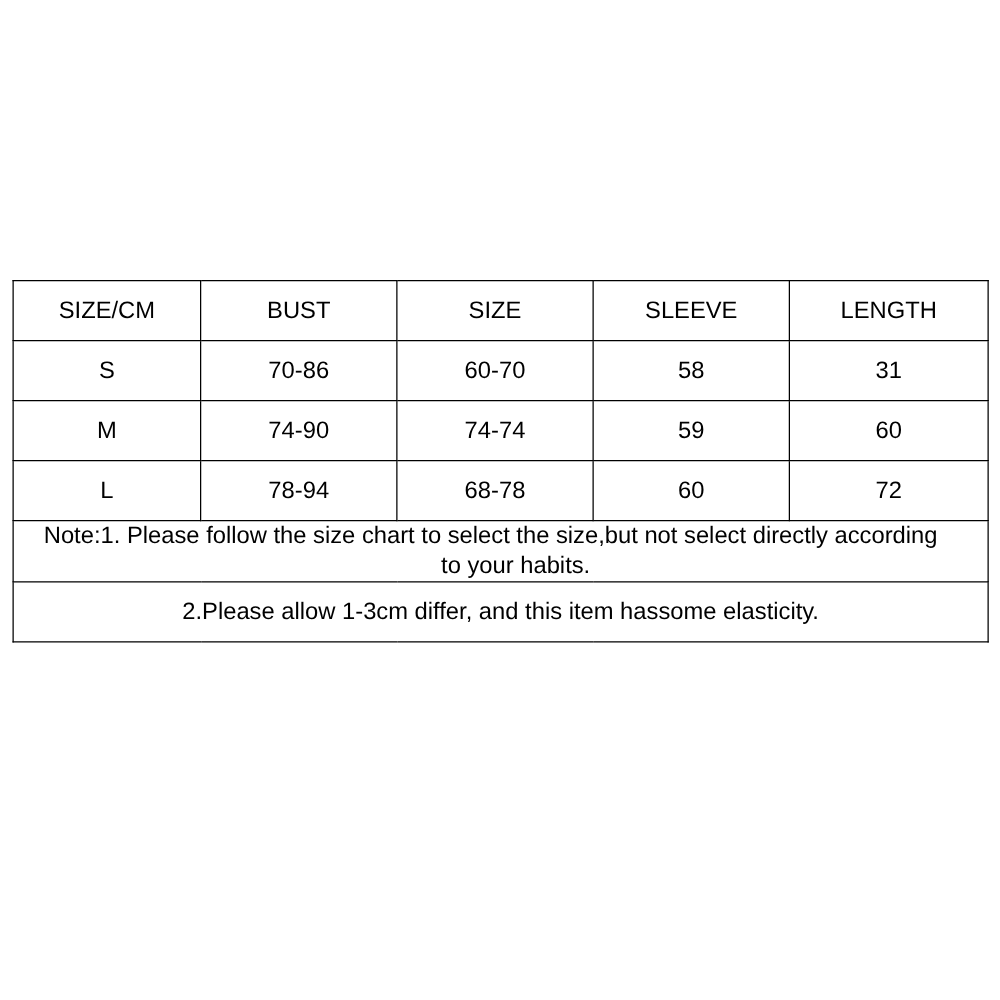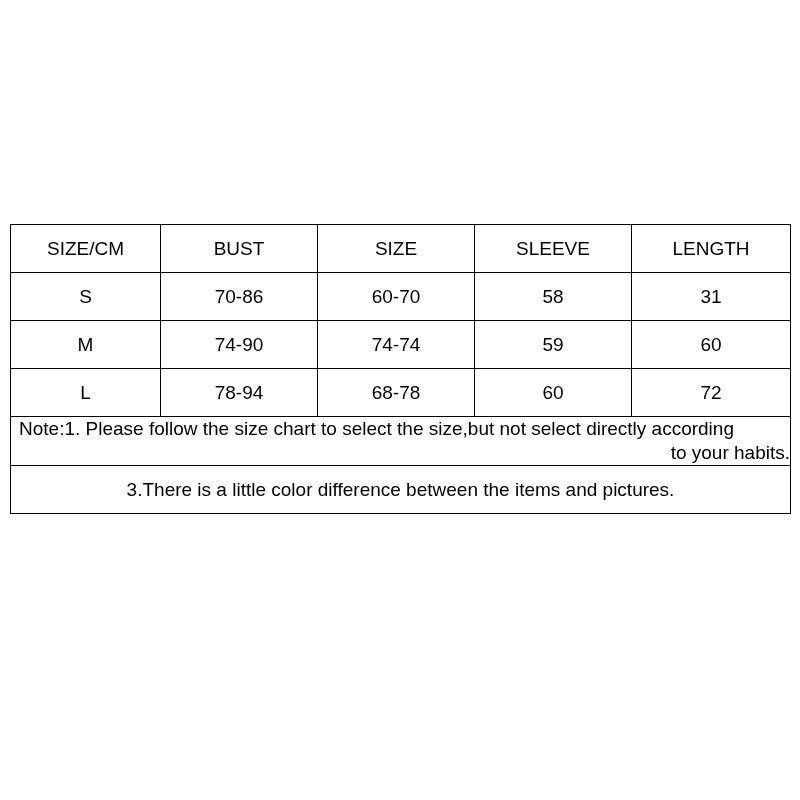--- a/index.html
+++ b/index.html
@@ -52,25 +52,25 @@
   .col-length { width: 159px; }
 
   td.note-cell {
     font-size: 19px;
     line-height: 26px;
     padding: 6px 4px;
     height: auto;
   }
   td.note-cell.first {
     text-align: left;
-    padding-left: 8px;
+    padding-left: 24px;
   }
   .note-indent-line {
     display: block;
-    text-align: right;
+    text-align: center;
   }
 </style>
 </head>
 <body>
 
 <div class="page">
   <div class="chart-wrap">
     <table class="size-chart">
       <colgroup>
         <col class="col-size">
@@ -110,18 +110,18 @@
           <td>60</td>
           <td>72</td>
         </tr>
         <tr>
           <td class="note-cell first" colspan="5">
             <span>Note:1. Please follow the size chart to select the size,but not select directly according</span>
             <span class="note-indent-line">to your habits.</span>
           </td>
         </tr>
         <tr>
-          <td class="note-cell" colspan="5">3.There is a little color difference between the items and pictures.</td>
+          <td class="note-cell" colspan="5">2.Please allow 1-3cm differ, and this item hassome elasticity.</td>
         </tr>
       </tbody>
     </table>
   </div>
 </div>
 
 </body></html>

